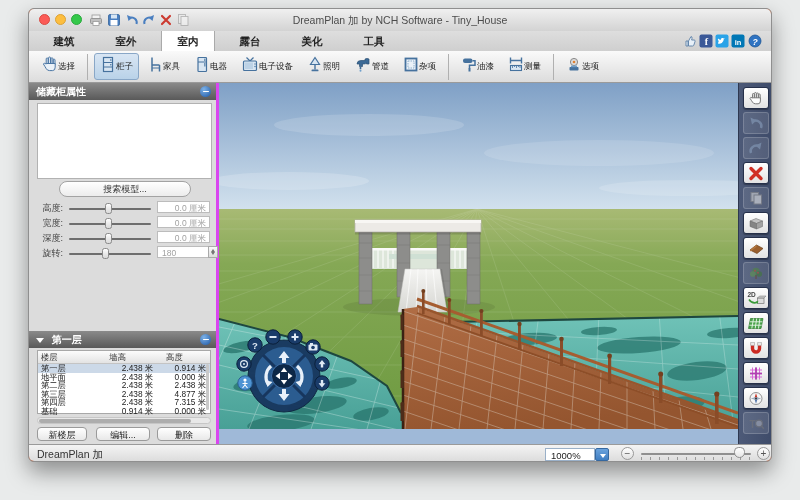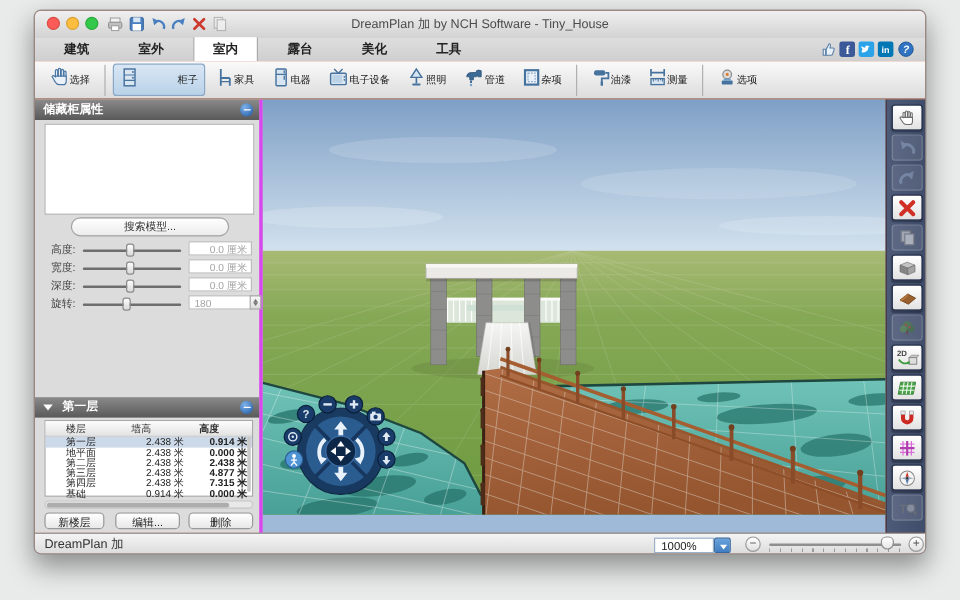--- a/index.html
+++ b/index.html
@@ -25,21 +25,21 @@
        font-size:10.5px;color:#222;font-weight:bold;}
   .tab.active{background:#fff;border-left:1px solid #aaa;border-right:1px solid #aaa;box-sizing:border-box;}
   .social{position:absolute;top:3px;width:14px;height:14px;}
   
   #toolbar{position:absolute;left:0;top:42px;width:100%;height:32px;
     background:linear-gradient(#fafafa,#dcdcdc);border-bottom:1px solid #9a9a9a;
     display:flex;align-items:center;padding-left:6px;box-sizing:border-box;}
   .titem{display:flex;align-items:center;justify-content:center;
     padding:1px 5px;margin:0 1px;border:1px solid transparent;border-radius:3px;height:27px;box-sizing:border-box;}
   .titem .lab{font-size:8.5px;color:#1a1a1a;margin-top:1px;white-space:nowrap;}
-  .titem.sel{background:linear-gradient(#d9e6f4,#b9d2e8);border-color:#89a7c7;gap:32px;}
+  .titem.sel{background:linear-gradient(#d9e6f4,#b9d2e8);border-color:#89a7c7;}
   .tsep{width:1px;height:26px;background:#b0b0b0;margin:0 5px;}
   
   #content{position:absolute;left:0;top:74px;width:744px;height:361px;}
   
   #leftpanel{position:absolute;left:0;top:0;width:190px;height:361px;background:#dcdcdc;border-right:3px solid #d946ef;box-sizing:border-box;}
   .phead{position:absolute;left:0;width:100%;height:17px;background:linear-gradient(#8a8a8a,#595959);
     color:#fff;font-size:10px;font-weight:bold;line-height:17px;padding-left:7px;box-sizing:border-box;}
   .minusbtn{position:absolute;right:5px;top:3px;width:11px;height:11px;border-radius:50%;
     background:radial-gradient(circle at 35% 30%,#7db2e8,#1d57a4);box-sizing:border-box;}
   .minusbtn::after{content:"";position:absolute;left:2.5px;top:4.8px;width:6px;height:1.6px;background:#fff;border-radius:1px;}
@@ -56,23 +56,23 @@
   .stepper{position:absolute;right:1px;top:1px;width:10px;height:12px;background:linear-gradient(#fafafa,#dcdcdc);
     border:1px solid #aaa;box-sizing:border-box;}
   .stepper i{position:absolute;left:2px;width:0;height:0;border-left:2.5px solid transparent;border-right:2.5px solid transparent;}
   .stepper .up{top:2px;border-bottom:3px solid #777;}
   .stepper .dn{bottom:2px;border-top:3px solid #777;}
   
   #ftable{position:absolute;left:8px;top:267px;width:174px;height:64px;background:#fff;border:1px solid #a8a8a8;box-sizing:border-box;}
   .frow{display:flex;height:8.6px;font-size:8.3px;line-height:8.8px;color:#222;}
   .frow.head{height:12px;line-height:12px;background:linear-gradient(#fcfcfc,#e3e3e3);border-bottom:1px solid #c4c4c4;color:#333;}
   .frow.selrow{background:#ccd9e8;}
-  .fc1{width:38%;padding-left:17px;box-sizing:border-box;}
+  .fc1{width:38%;padding-left:3px;box-sizing:border-box;}
   .fc2{width:33%;text-align:right;padding-right:7px;box-sizing:border-box;}
-  .fc3{width:29%;text-align:right;padding-right:4px;box-sizing:border-box;font-weight:bold;}
+  .fc3{width:29%;text-align:right;padding-right:4px;box-sizing:border-box;}
   .head .fc2,.head .fc3{text-align:left;padding-left:6px;}
   #vscroll{position:absolute;right:1px;top:13px;width:3px;height:46px;background:#c9c9c9;border-radius:2px;}
   #hscroll{position:absolute;left:8px;top:334px;width:174px;height:7px;background:#e8e8e8;border:1px solid #c6c6c6;border-radius:4px;box-sizing:border-box;}
   #hthumb{position:absolute;left:1px;top:0.5px;width:152px;height:4px;background:#adadad;border-radius:3px;}
   .fbtn{position:absolute;top:344px;height:14px;border:1px solid #9a9a9a;border-radius:4px;
     background:linear-gradient(#ffffff,#e8e8e8);font-size:9px;color:#222;text-align:center;line-height:14px;box-sizing:border-box;}
   
   #viewport{position:absolute;left:190px;top:0;width:519px;height:361px;background:#9fb9d8;}
   #hintbar{position:absolute;left:0;bottom:0;width:100%;height:15px;background:#3a4156;border-top:1px solid #262b3d;
     font-size:10.5px;line-height:15px;color:#f2f2f2;padding-left:7px;box-sizing:border-box;white-space:nowrap;}

